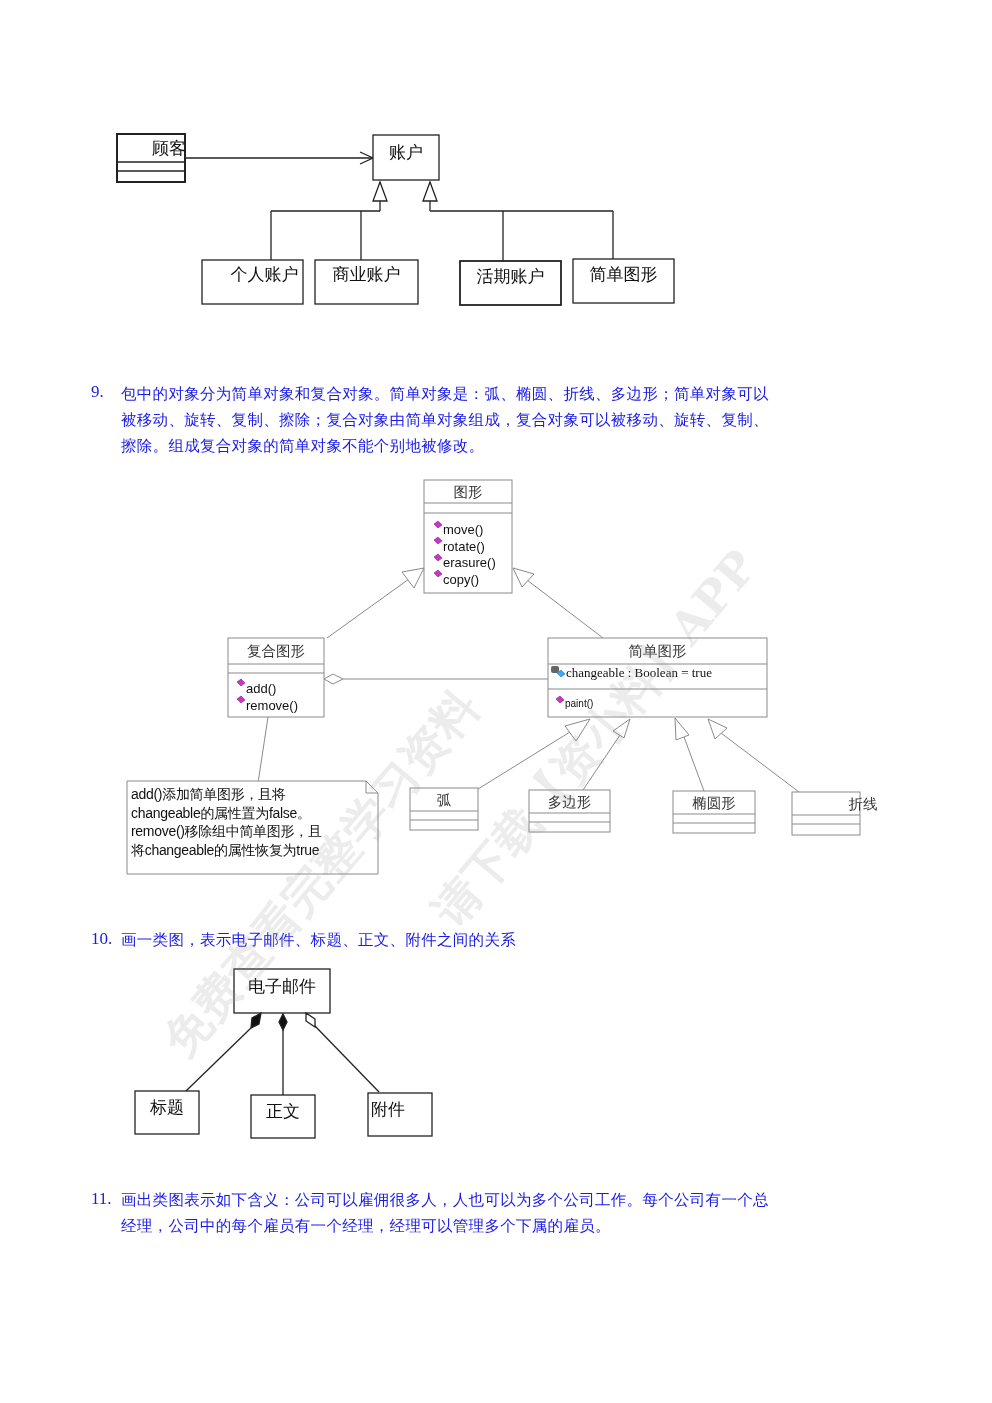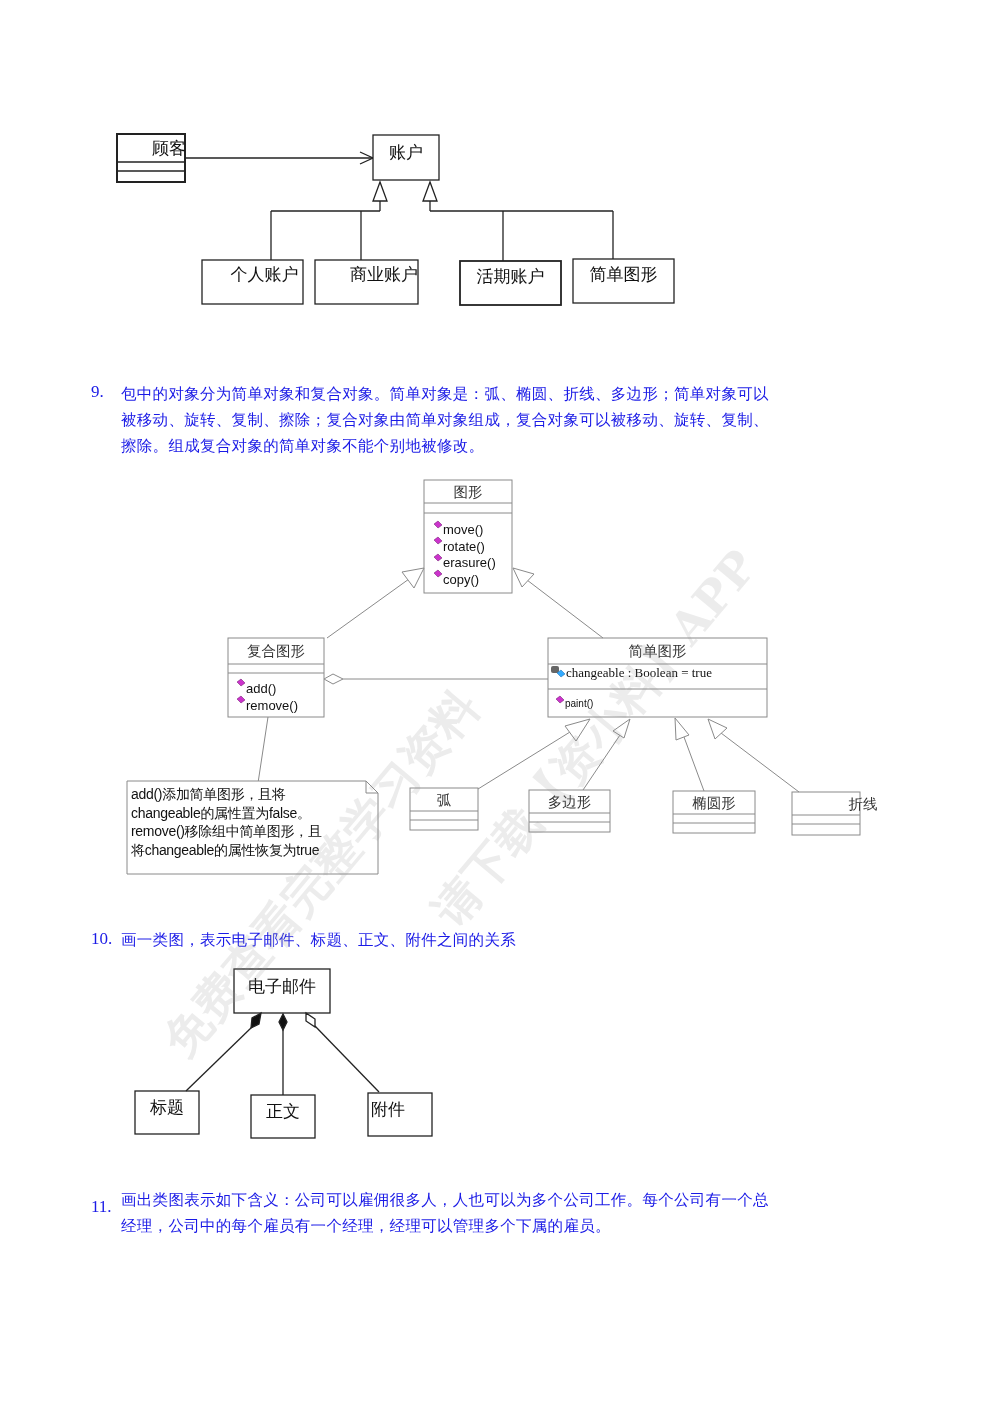--- a/index.html
+++ b/index.html
@@ -44,21 +44,21 @@
       <rect x="202" y="260" width="101" height="44" fill="#fff"></rect>
       <rect x="315" y="260" width="103" height="44" fill="#fff"></rect>
       <rect x="460" y="261" width="101" height="44" fill="#fff" stroke-width="1.8"></rect>
       <rect x="573" y="259" width="101" height="44" fill="#fff"></rect>
     </g>
   </svg>
 
   <div style="position:absolute;left:117px;top:137px;width:68px;text-align:center;font-size:17px;color:#111;padding-left:18px;">顾客</div>
   <div style="position:absolute;left:373px;top:141px;width:66px;text-align:center;font-size:17px;color:#111;">账户</div>
   <div style="position:absolute;left:202px;top:263px;width:101px;text-align:center;font-size:17px;color:#111;margin-left:12px;">个人账户</div>
-  <div style="position:absolute;left:315px;top:263px;width:103px;text-align:right;font-size:17px;color:#111;">商业账户</div>
+  <div style="position:absolute;left:315px;top:263px;width:103px;text-align:center;font-size:17px;color:#111;">商业账户</div>
   <div style="position:absolute;left:460px;top:265px;width:101px;text-align:center;font-size:17px;color:#111;">活期账户</div>
   <div style="position:absolute;left:573px;top:263px;width:101px;text-align:center;font-size:17px;color:#111;">简单图形</div>
 
   <div class="q-num" style="left:91px;top:382px;">9.</div>
   <div class="q-text" style="left:121px;top:381px;width:760px;">
     <div>包中的对象分为简单对象和复合对象。简单对象是：弧、椭圆、折线、多边形；简单对象可以</div>
     <div>被移动、旋转、复制、擦除；复合对象由简单对象组成，复合对象可以被移动、旋转、复制、</div>
     <div>擦除。组成复合对象的简单对象不能个别地被修改。</div>
   </div>
 
@@ -179,21 +179,21 @@
       <line x1="379" y1="1092" x2="315" y2="1026"></line>
       <polygon points="306,1013 306,1021 315,1027 315,1019" fill="#fff"></polygon>
     </g>
   </svg>
 
   <div style="position:absolute;left:234px;top:975px;width:96px;text-align:center;font-size:17px;color:#111;">电子邮件</div>
   <div style="position:absolute;left:135px;top:1096px;width:64px;text-align:center;font-size:17px;color:#111;">标题</div>
   <div style="position:absolute;left:251px;top:1100px;width:64px;text-align:center;font-size:17px;color:#111;">正文</div>
   <div style="position:absolute;left:368px;top:1098px;width:40px;text-align:center;font-size:17px;color:#111;">附件</div>
 
-  <div class="q-num" style="left:91px;top:1189px;margin-top:8px;">11.</div>
+  <div class="q-num" style="left:91px;top:1189px;">11.</div>
   <div class="q-text" style="left:121px;top:1187px;width:760px;">
     <div>画出类图表示如下含义：公司可以雇佣很多人，人也可以为多个公司工作。每个公司有一个总</div>
     <div>经理，公司中的每个雇员有一个经理，经理可以管理多个下属的雇员。</div>
   </div>
 
   <div class="wm" style="left:150px;top:1030px;transform:rotate(-50deg);">免费查看完整学习资料</div>
   <div class="wm" style="left:420px;top:900px;transform:rotate(-50deg);">请下载【资小料】APP</div>
 </div>
 
 </body></html>

